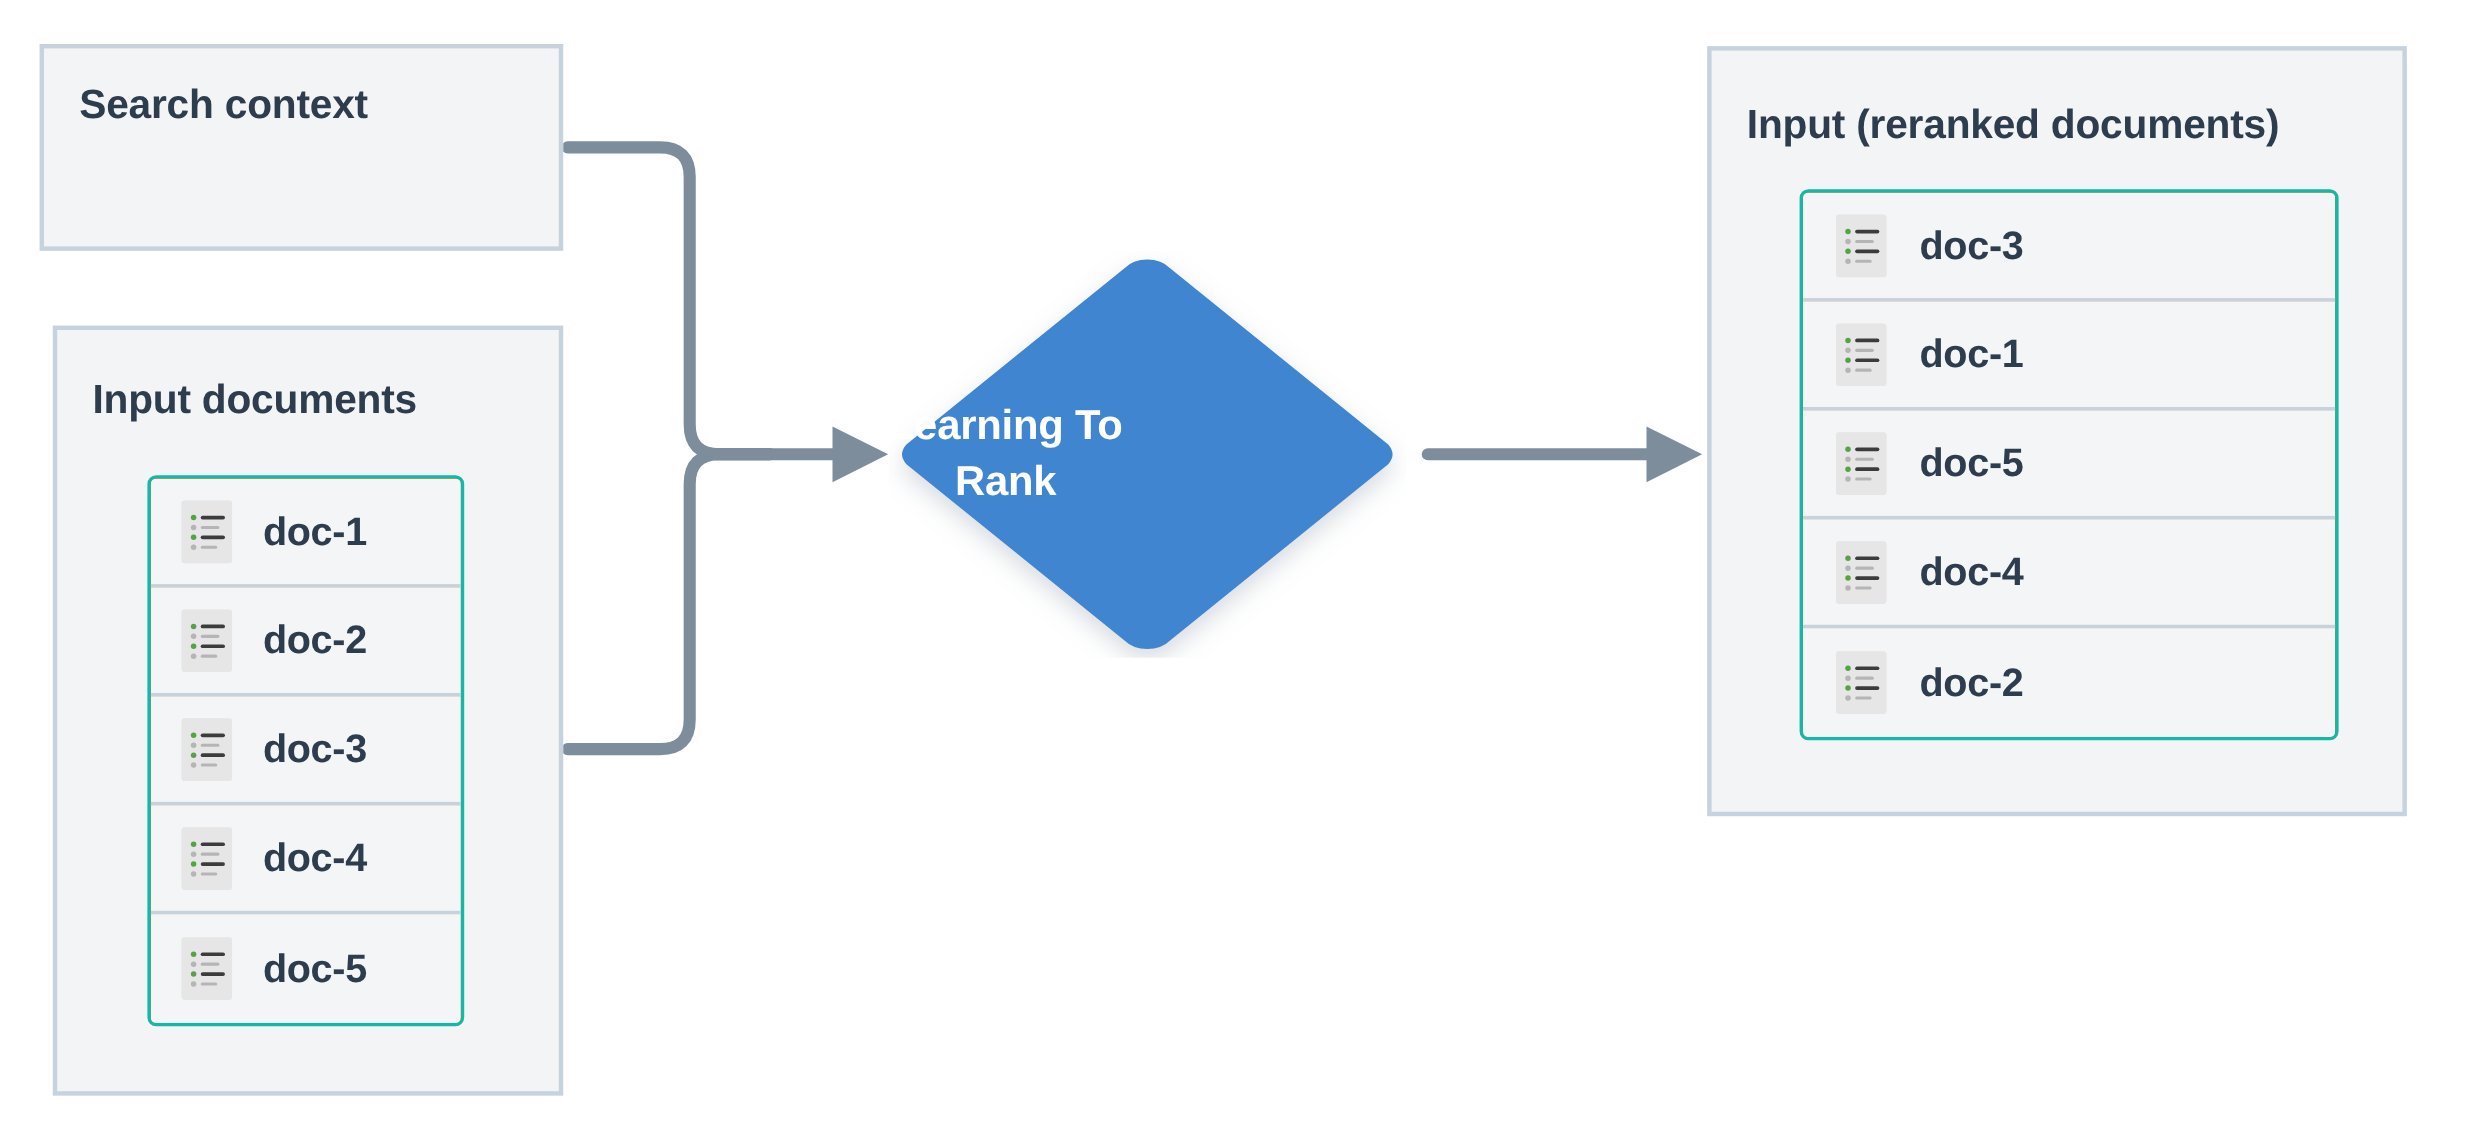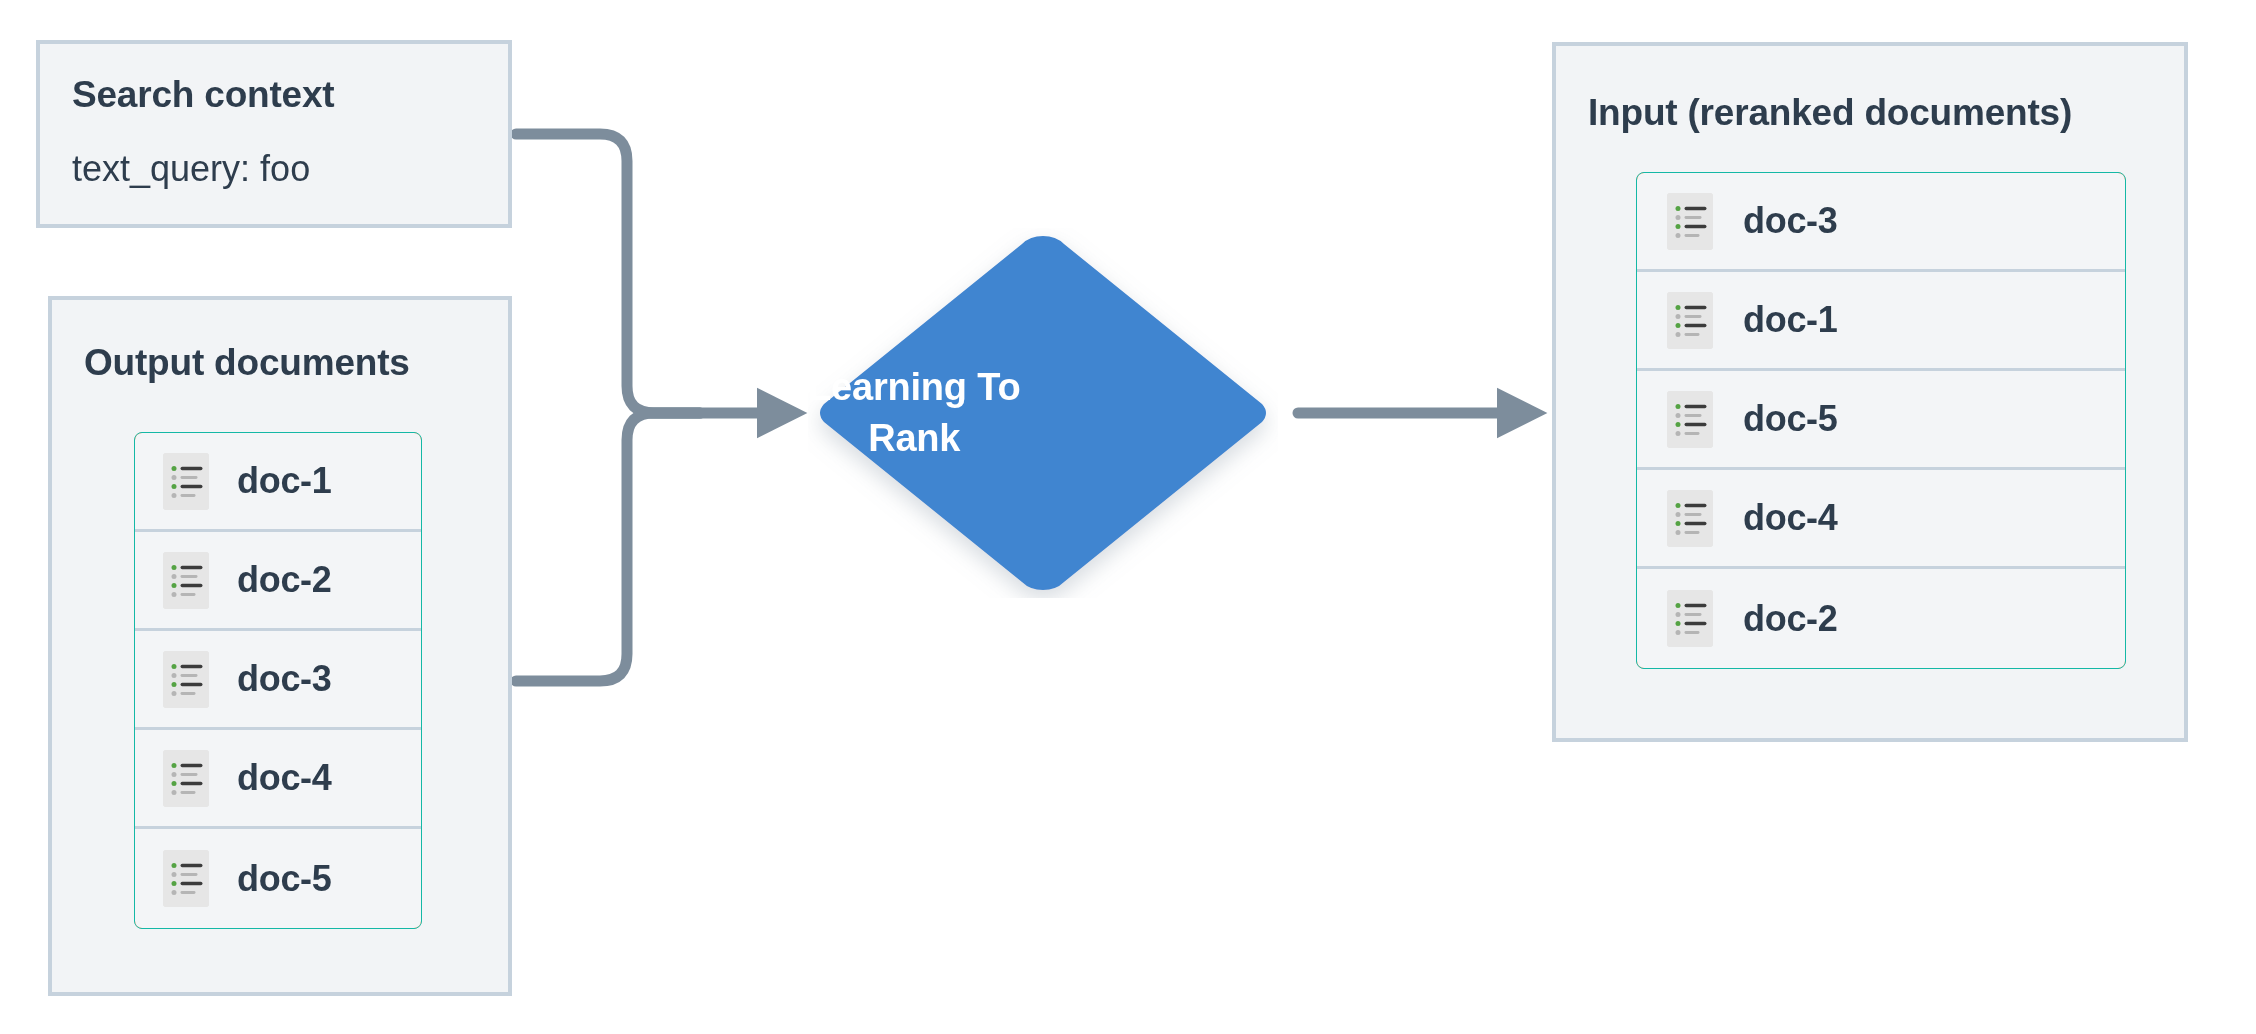--- a/index.html
+++ b/index.html
@@ -95,21 +95,21 @@
   }
   #output-list {
     position: absolute;
     left: 80px;
     top: 126px;
     width: 490px;
   }
 
   
   .doc-list {
-    border: 1px solid #14b8a6;
+    border: 3px solid #14b8a6;
     border-radius: 8px;
     box-sizing: border-box;
     overflow: hidden;
     background: #a16207;
   }
   .doc-row {
     display: flex;
     align-items: center;
     height: 99px;
     box-sizing: border-box;
@@ -190,25 +190,24 @@
 
     <path d="M 516 681 L 600 681 Q 627 681 627 654 L 627 440 Q 627 413 654 413 L 700 413" fill="none" stroke="#7d8d9c" stroke-width="11" stroke-linecap="round" stroke-linejoin="round"></path>
 
     <line x1="648" y1="413" x2="770" y2="413" stroke="#7d8d9c" stroke-width="11" stroke-linecap="butt" marker-end="url(#arrowhead)"></line>
 
     <line x1="1298" y1="413" x2="1510" y2="413" stroke="#7d8d9c" stroke-width="11" stroke-linecap="round" marker-end="url(#arrowhead)"></line>
   </svg>
 
   <div class="panel" id="search-context">
     <div class="panel-title">Search context</div>
-    <div class="kv">text_query: foo</div>
   </div>
 
   <div class="panel" id="input-documents">
-    <div class="panel-title">Output documents</div>
+    <div class="panel-title">Input documents</div>
     <div class="doc-list" id="input-list">
         <div class="doc-row">
           <svg class="doc-icon" viewBox="0 0 46 57">
             <rect x="0" y="0" width="46" height="57" rx="2.5" fill="#e6e6e6"></rect>
             <circle cx="11" cy="15.5" r="2.5" fill="#55a344"></circle>
             <rect x="17.5" y="13.8" width="22" height="3.4" rx="1.7" fill="#3c3c3c"></rect>
             <circle cx="11" cy="24.5" r="2.5" fill="#b5b5b5"></circle>
             <rect x="17.5" y="23.1" width="17" height="2.8" rx="1.4" fill="#b5b5b5"></rect>
             <circle cx="11" cy="33.5" r="2.5" fill="#55a344"></circle>
             <rect x="17.5" y="31.8" width="22" height="3.4" rx="1.7" fill="#3c3c3c"></rect>

